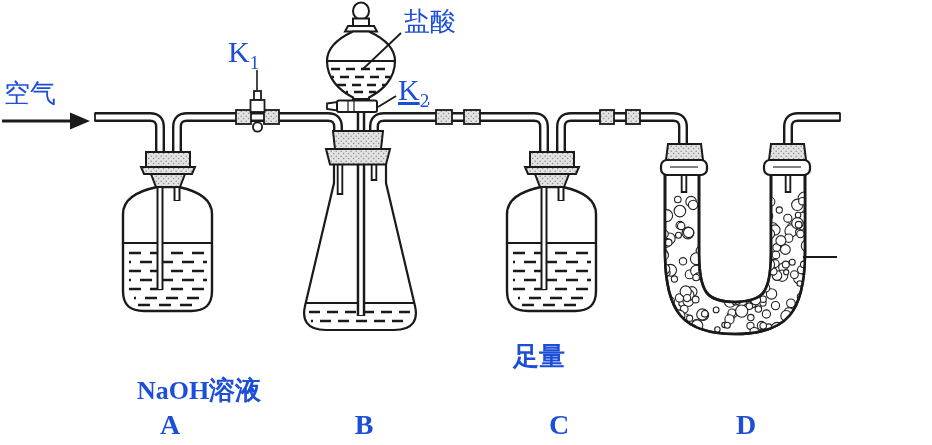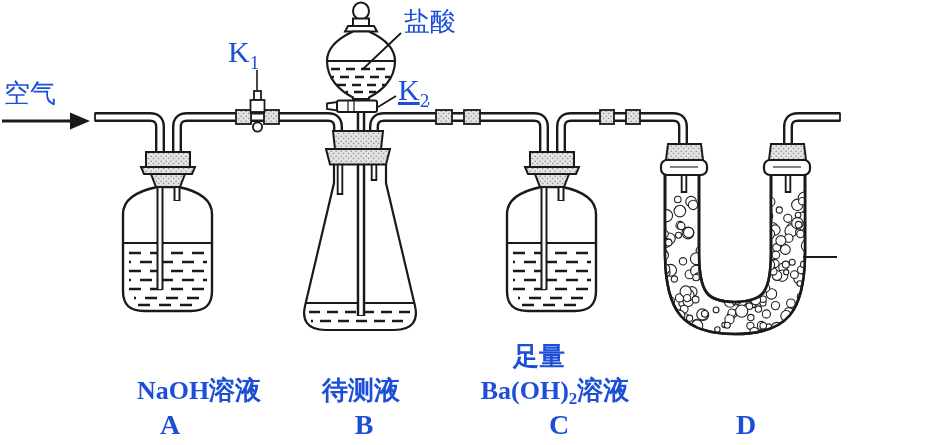--- a/index.html
+++ b/index.html
@@ -364,21 +364,19 @@
 </svg>
 
   <div class="lbl cn" style="left:4px;top:80px;">空气</div>
   <div class="lbl kv" style="left:228px;top:36px;"><span>K</span><sub>1</sub></div>
   <div class="lbl cn" style="left:404px;top:8px;">盐酸</div>
   <div class="lbl kv" style="left:398px;top:74px;text-decoration:underline;"><span>K</span><sub>2</sub></div>
 
   <div class="lbl cn centered" style="left:167px;top:377px;margin-left:32px;">NaOH溶液</div>
   <div class="lbl letter centered" style="left:170px;top:410px;">A</div>
 
-  <div class="lbl cn centered" style="left:361px;top:377px;">待测液</div>
   <div class="lbl letter centered" style="left:364px;top:410px;">B</div>
 
   <div class="lbl cn centered" style="left:539px;top:343px;">足量</div>
-  <div class="lbl cn centered" style="left:555px;top:377px;"><span>Ba(OH)</span><span class="f-sub">2</span><span>溶液</span></div>
   <div class="lbl letter centered" style="left:559px;top:410px;">C</div>
 
   <div class="lbl letter centered" style="left:746px;top:410px;">D</div>
 </div>
 
 </body></html>

